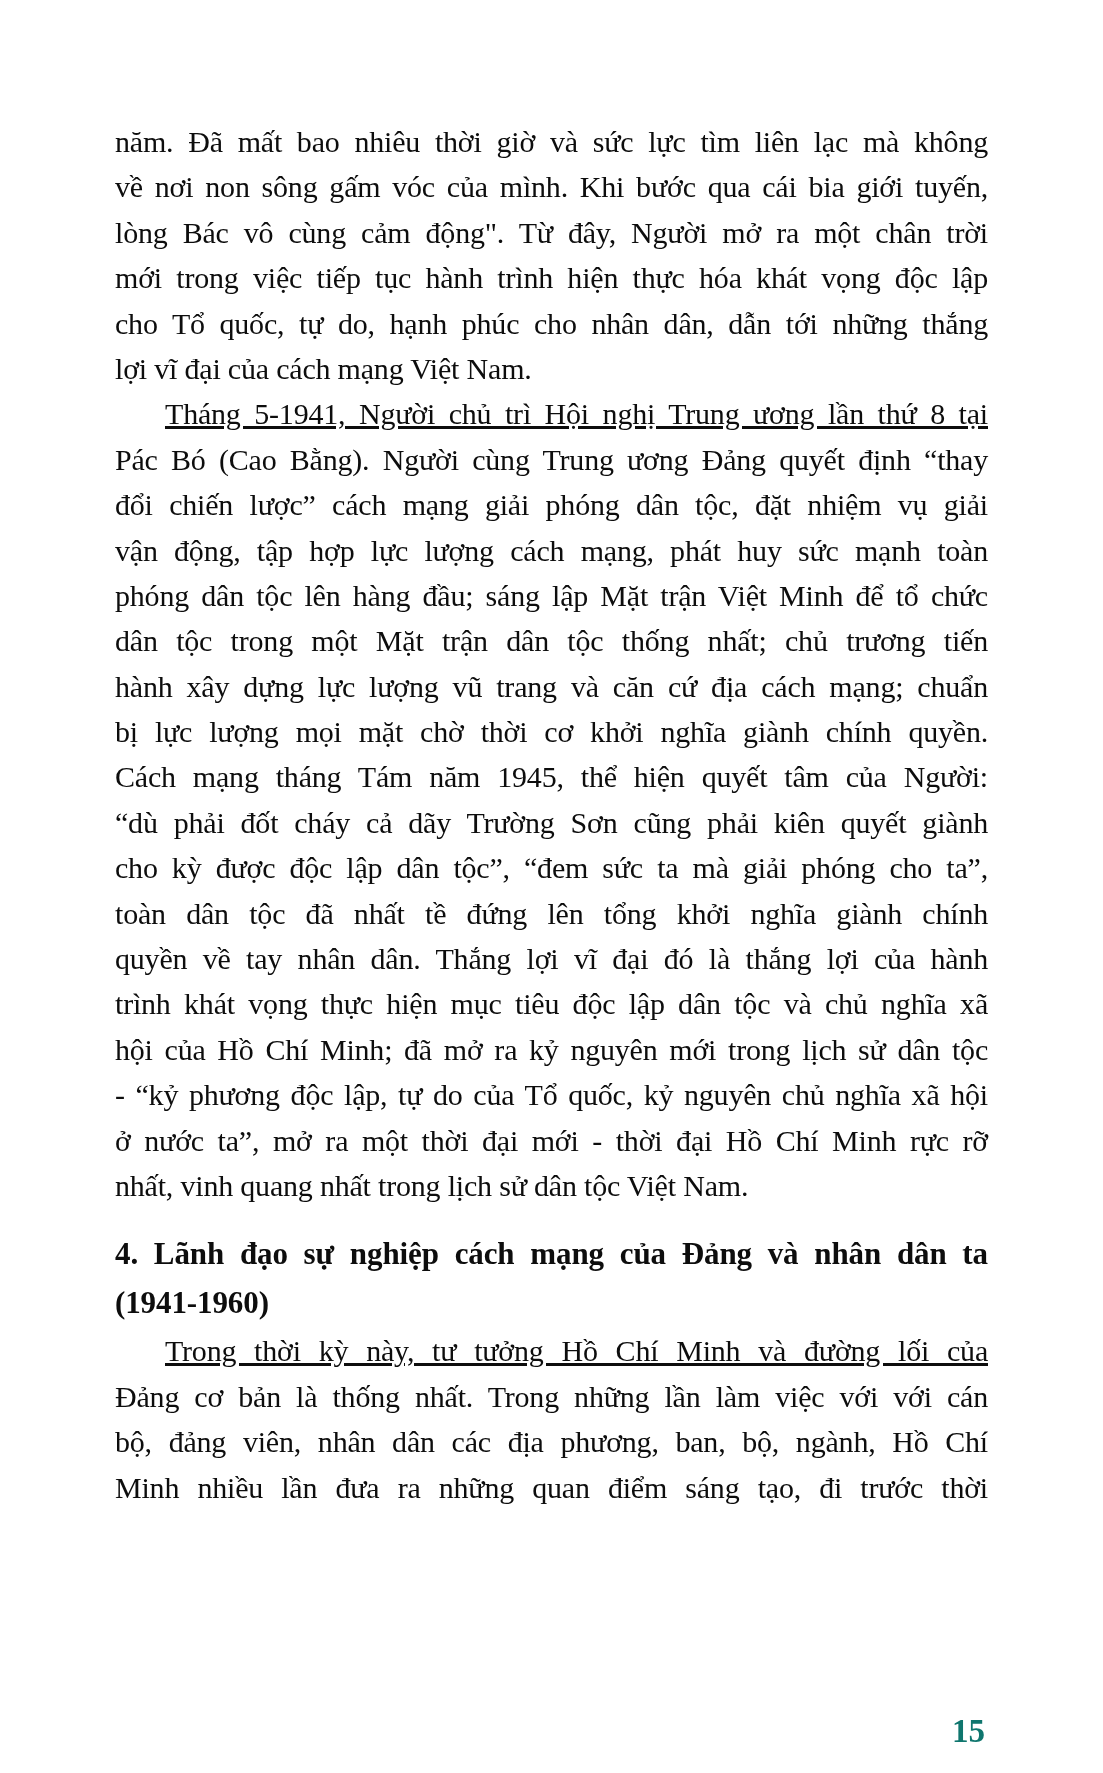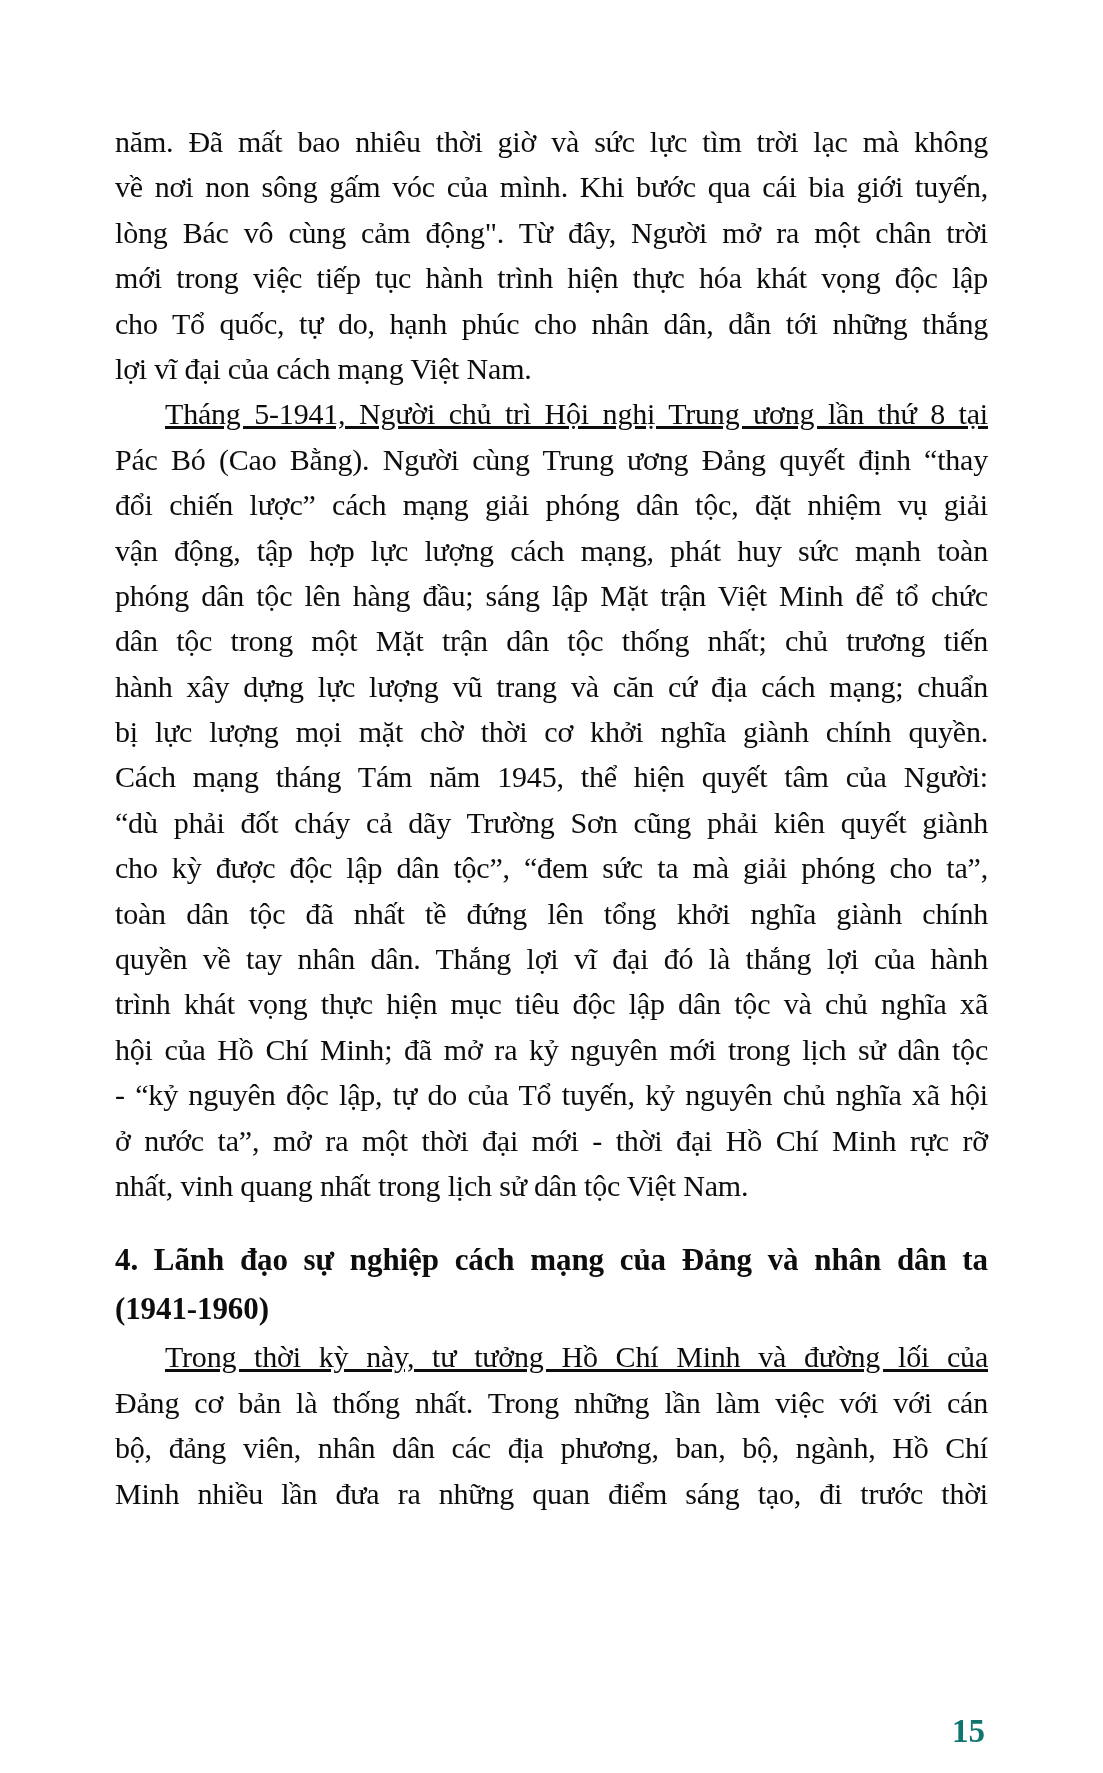--- a/index.html
+++ b/index.html
@@ -27,21 +27,21 @@
     height:45.4px;
     letter-spacing:-0.2px;
     white-space:normal;
     overflow:visible;
   }
   .line.just {
     text-align:justify;
     text-align-last:justify;
   }
   .line.ind { padding-left:50px;text-decoration:underline; }
-  .block.heading { margin-top:27px; margin-bottom:1px; }
+  .block.heading { margin-top:21px; margin-bottom:1px; }
   .block.heading .line {
     font-weight:bold;
     font-size:31px;
     line-height:49px;
     height:49px;
     letter-spacing:-0.1px;
   }
   .page-number {
     position:absolute;
     top:1714px;
@@ -51,21 +51,21 @@
     line-height:34px;
     color:#0f766e;
   }
 </style>
 </head>
 <body>
 
 <div class="page">
   <div class="text-column">
       <div class="block paragraph">
-        <div class="line just">năm. Đã mất bao nhiêu thời giờ và sức lực tìm trời lạc mà không</div>
+        <div class="line just">năm. Đã mất bao nhiêu thời giờ và sức lực tìm liên lạc mà không</div>
         <div class="line just">về nơi non sông gấm vóc của mình. Khi bước qua cái bia giới tuyến,</div>
         <div class="line just">lòng Bác vô cùng cảm động". Từ đây, Người mở ra một chân trời</div>
         <div class="line just">mới trong việc tiếp tục hành trình hiện thực hóa khát vọng độc lập</div>
         <div class="line just">cho Tổ quốc, tự do, hạnh phúc cho nhân dân, dẫn tới những thắng</div>
         <div class="line">lợi vĩ đại của cách mạng Việt Nam.</div>
       </div>
       <div class="block paragraph">
         <div class="line just ind">Tháng 5-1941, Người chủ trì Hội nghị Trung ương lần thứ 8 tại</div>
         <div class="line just">Pác Bó (Cao Bằng). Người cùng Trung ương Đảng quyết định “thay</div>
         <div class="line just">đổi chiến lược” cách mạng giải phóng dân tộc, đặt nhiệm vụ giải</div>
@@ -74,21 +74,21 @@
         <div class="line just">dân tộc trong một Mặt trận dân tộc thống nhất; chủ trương tiến</div>
         <div class="line just">hành xây dựng lực lượng vũ trang và căn cứ địa cách mạng; chuẩn</div>
         <div class="line just">bị lực lượng mọi mặt chờ thời cơ khởi nghĩa giành chính quyền.</div>
         <div class="line just">Cách mạng tháng Tám năm 1945, thể hiện quyết tâm của Người:</div>
         <div class="line just">“dù phải đốt cháy cả dãy Trường Sơn cũng phải kiên quyết giành</div>
         <div class="line just">cho kỳ được độc lập dân tộc”, “đem sức ta mà giải phóng cho ta”,</div>
         <div class="line just">toàn dân tộc đã nhất tề đứng lên tổng khởi nghĩa giành chính</div>
         <div class="line just">quyền về tay nhân dân. Thắng lợi vĩ đại đó là thắng lợi của hành</div>
         <div class="line just">trình khát vọng thực hiện mục tiêu độc lập dân tộc và chủ nghĩa xã</div>
         <div class="line just">hội của Hồ Chí Minh; đã mở ra kỷ nguyên mới trong lịch sử dân tộc</div>
-        <div class="line just">- “kỷ nguyên độc lập, tự do của Tổ tuyến, kỷ nguyên chủ nghĩa xã hội</div>
+        <div class="line just">- “kỷ phương độc lập, tự do của Tổ quốc, kỷ nguyên chủ nghĩa xã hội</div>
         <div class="line just">ở nước ta”, mở ra một thời đại mới - thời đại Hồ Chí Minh rực rỡ</div>
         <div class="line">nhất, vinh quang nhất trong lịch sử dân tộc Việt Nam.</div>
       </div>
       <div class="block heading">
         <div class="line just">4. Lãnh đạo sự nghiệp cách mạng của Đảng và nhân dân ta</div>
         <div class="line">(1941-1960)</div>
       </div>
       <div class="block paragraph">
         <div class="line just ind">Trong thời kỳ này, tư tưởng Hồ Chí Minh và đường lối của</div>
         <div class="line just">Đảng cơ bản là thống nhất. Trong những lần làm việc với với cán</div>

